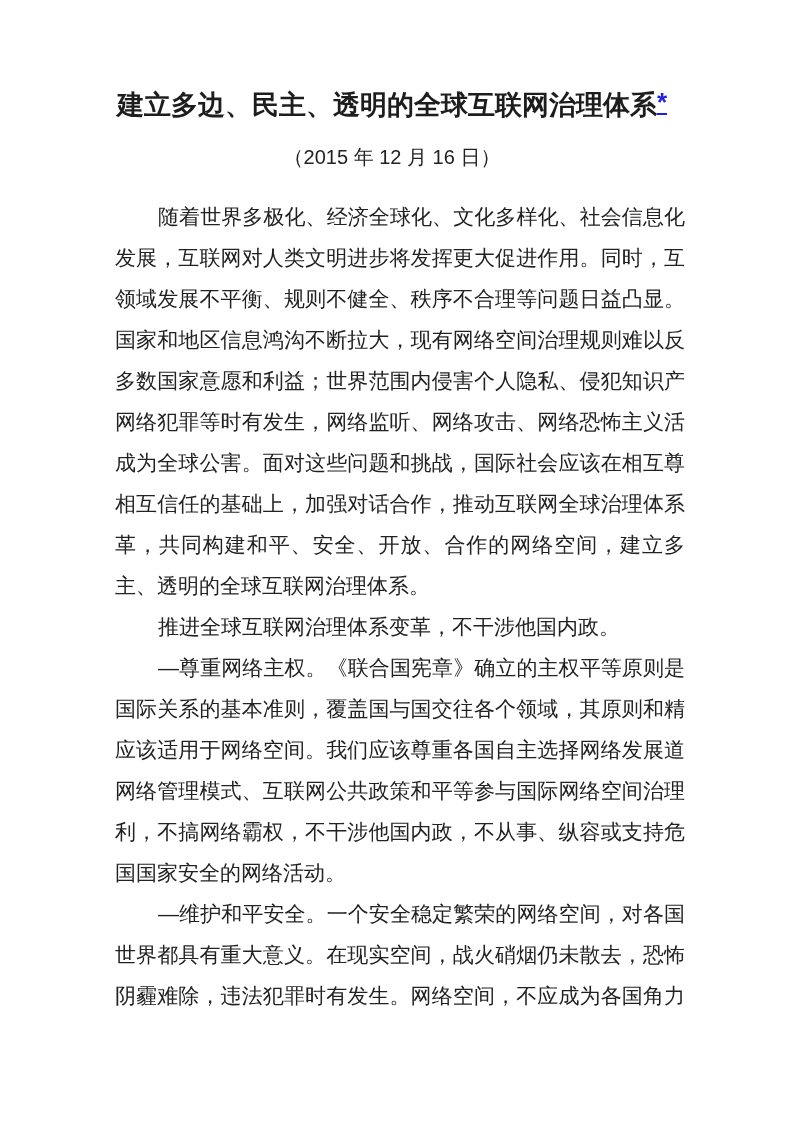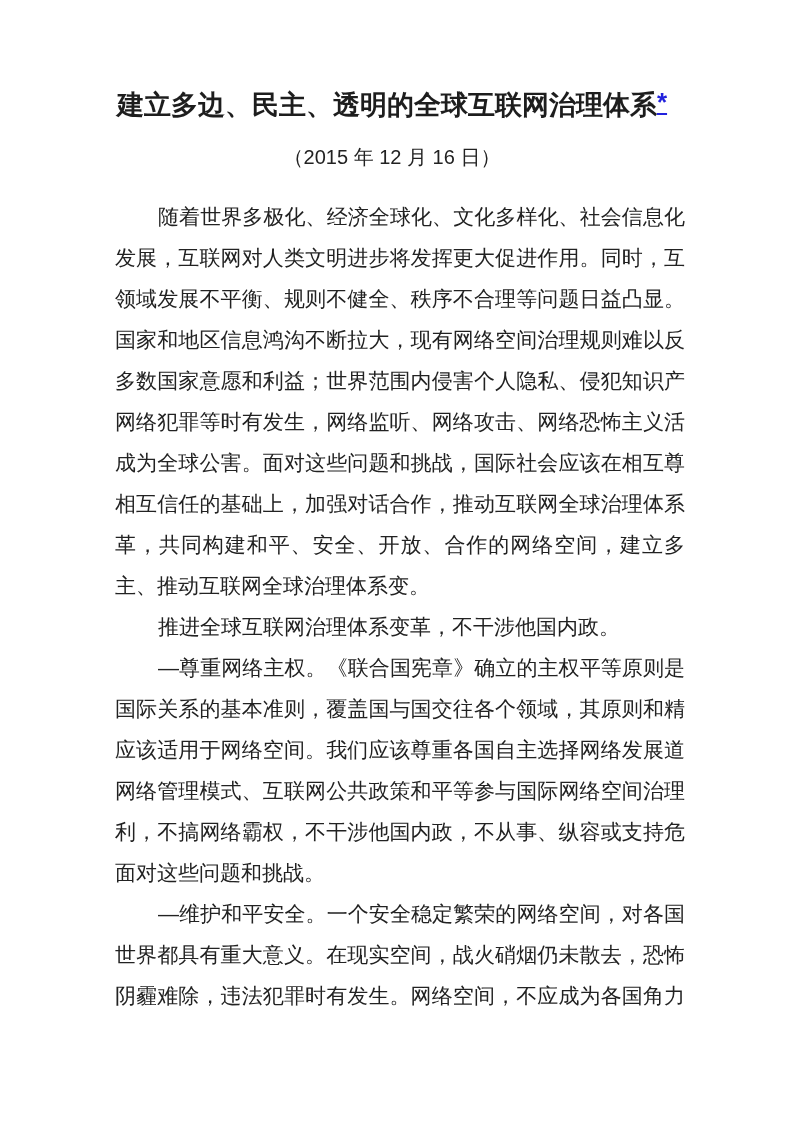--- a/index.html
+++ b/index.html
@@ -80,34 +80,34 @@
     <div class="para">
       <div class="ln first">随着世界多极化、经济全球化、文化多样化、社会信息化深入</div>
       <div class="ln">发展，互联网对人类文明进步将发挥更大促进作用。同时，互联网</div>
       <div class="ln">领域发展不平衡、规则不健全、秩序不合理等问题日益凸显。不同</div>
       <div class="ln">国家和地区信息鸿沟不断拉大，现有网络空间治理规则难以反映大</div>
       <div class="ln">多数国家意愿和利益；世界范围内侵害个人隐私、侵犯知识产权、</div>
       <div class="ln">网络犯罪等时有发生，网络监听、网络攻击、网络恐怖主义活动等</div>
       <div class="ln">成为全球公害。面对这些问题和挑战，国际社会应该在相互尊重、</div>
       <div class="ln">相互信任的基础上，加强对话合作，推动互联网全球治理体系变</div>
       <div class="ln">革，共同构建和平、安全、开放、合作的网络空间，建立多边、民</div>
-      <div class="ln end">主、推动互联网全球治理体系变。</div>
+      <div class="ln end">主、透明的全球互联网治理体系。</div>
     </div>
 
     <div class="para">
       <div class="ln first end">推进全球互联网治理体系变革，不干涉他国内政。</div>
     </div>
 
     <div class="para">
       <div class="ln first">—尊重网络主权。《联合国宪章》确立的主权平等原则是当代</div>
       <div class="ln">国际关系的基本准则，覆盖国与国交往各个领域，其原则和精神也</div>
       <div class="ln">应该适用于网络空间。我们应该尊重各国自主选择网络发展道路、</div>
       <div class="ln">网络管理模式、互联网公共政策和平等参与国际网络空间治理的权</div>
       <div class="ln">利，不搞网络霸权，不干涉他国内政，不从事、纵容或支持危害他</div>
-      <div class="ln end">面对这些问题和挑战。</div>
+      <div class="ln end">国国家安全的网络活动。</div>
     </div>
 
     <div class="para">
       <div class="ln first">—维护和平安全。一个安全稳定繁荣的网络空间，对各国乃至</div>
       <div class="ln">世界都具有重大意义。在现实空间，战火硝烟仍未散去，恐怖主义</div>
       <div class="ln">阴霾难除，违法犯罪时有发生。网络空间，不应成为各国角力的战</div>
     </div>
 
   </div>
 </div>

